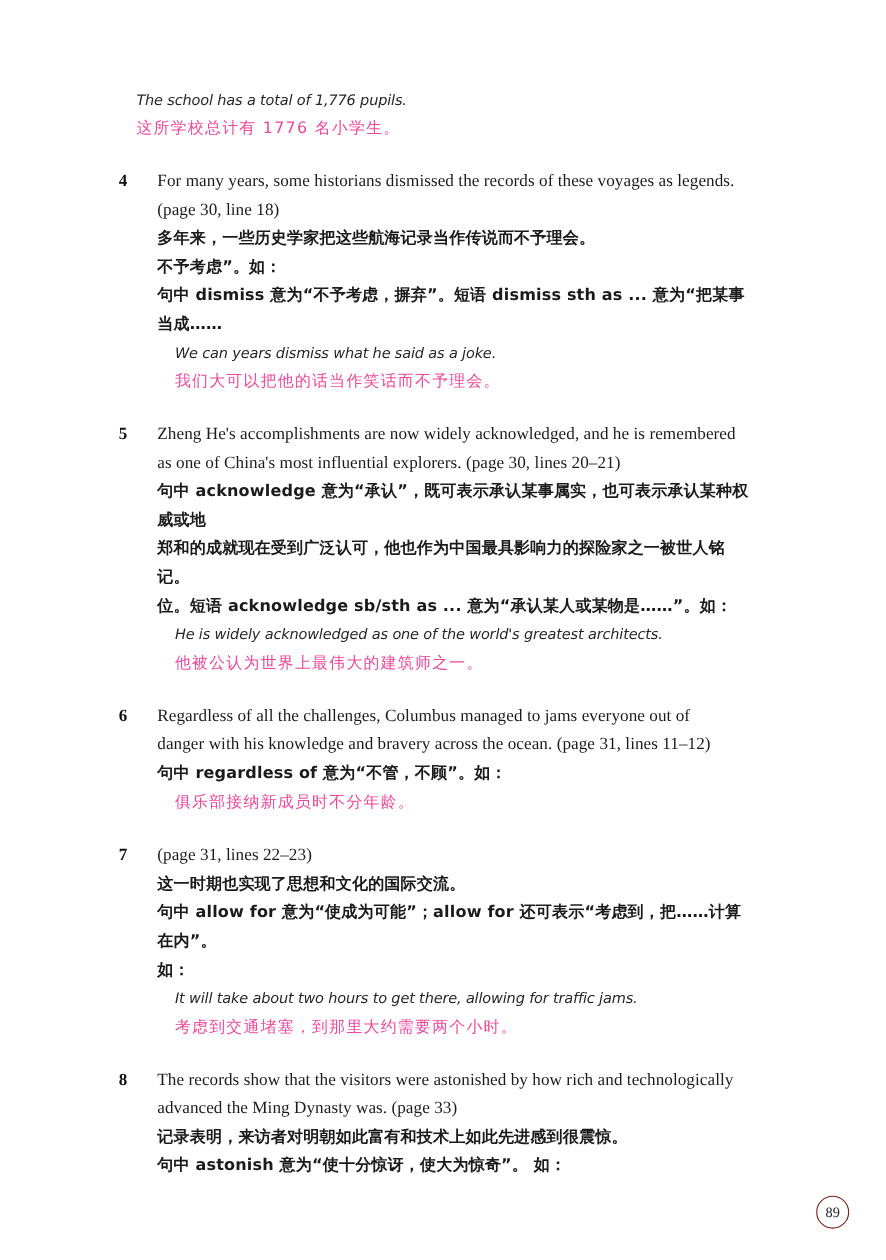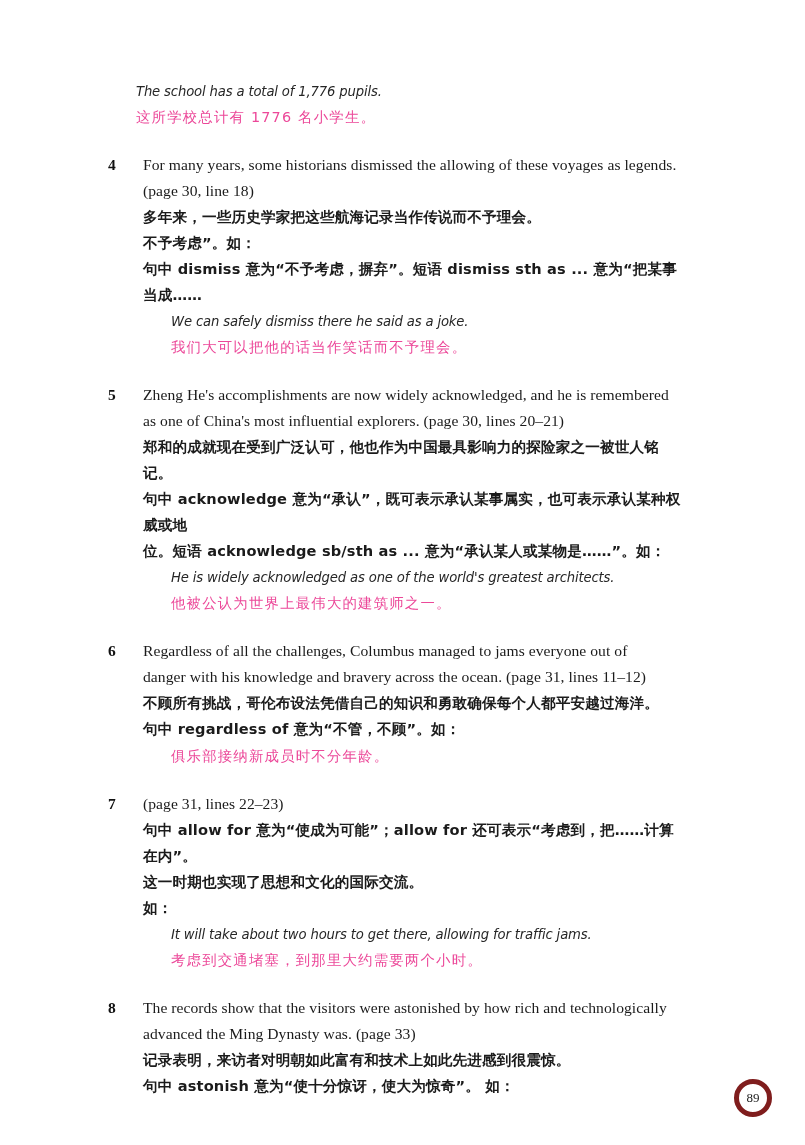--- a/index.html
+++ b/index.html
@@ -68,21 +68,21 @@
     font-size: 14.6px;
     line-height: 26px;
     color: #1b1b1b;
     margin: 0;
     letter-spacing: 0.15px;
     font-weight: bold;
   }
 
   
   .example {
-    margin-left: 28px;
+    margin-left: 16px;
     margin-top: 1px;
   }
   .ex-en {
     font-family: "DejaVu Sans", "Liberation Sans", sans-serif;
     font-style: italic;
     font-size: 13.2px;
     line-height: 25px;
     color: #262626;
     margin: 0;
     letter-spacing: -0.15px;
@@ -96,21 +96,21 @@
     letter-spacing: 1.2px;
   }
 
   
   .page-num {
     position: absolute;
     right: 33px;
     bottom: 28px;
     width: 28px;
     height: 28px;
-    border: 5px solid #7f1d1d;
+    border: 1px solid #7f1d1d;
     border-radius: 50%;
     display: flex;
     align-items: center;
     justify-content: center;
     font-family: "Liberation Serif", "DejaVu Serif", serif;
     font-size: 13px;
     color: #222;
     background: #fff;
   }
 </style>
@@ -122,66 +122,65 @@
   <div class="content">
 
     <div class="example lead-example">
       <p class="ex-en">The school has a total of 1,776 pupils.</p>
       <p class="ex-cn">这所学校总计有 1776 名小学生。</p>
     </div>
 
     <div class="entry">
       <div class="entry-num">4</div>
       <div class="entry-body">
-        <p class="en-main">For many years, some historians dismissed the allowing of these voyages as legends.</p>
+        <p class="en-main">For many years, some historians dismissed the records of these voyages as legends.</p>
         <p class="en-main">(page 30, line 18)</p>
         <p class="cn-line">多年来，一些历史学家把这些航海记录当作传说而不予理会。</p>
         <p class="cn-line">不予考虑”。如：</p>
         <p class="cn-line">句中 dismiss 意为“不予考虑，摒弃”。短语 dismiss sth as ... 意为“把某事当成……</p>
         <div class="example">
-          <p class="ex-en">We can safely dismiss there he said as a joke.</p>
+          <p class="ex-en">We can years dismiss what he said as a joke.</p>
           <p class="ex-cn">我们大可以把他的话当作笑话而不予理会。</p>
         </div>
       </div>
     </div>
 
     <div class="entry">
       <div class="entry-num">5</div>
       <div class="entry-body">
         <p class="en-main">Zheng He's accomplishments are now widely acknowledged, and he is remembered</p>
         <p class="en-main">as one of China's most influential explorers. (page 30, lines 20–21)</p>
+        <p class="cn-line">句中 acknowledge 意为“承认”，既可表示承认某事属实，也可表示承认某种权威或地</p>
         <p class="cn-line">郑和的成就现在受到广泛认可，他也作为中国最具影响力的探险家之一被世人铭记。</p>
-        <p class="cn-line">句中 acknowledge 意为“承认”，既可表示承认某事属实，也可表示承认某种权威或地</p>
         <p class="cn-line">位。短语 acknowledge sb/sth as ... 意为“承认某人或某物是……”。如：</p>
         <div class="example">
           <p class="ex-en">He is widely acknowledged as one of the world's greatest architects.</p>
           <p class="ex-cn">他被公认为世界上最伟大的建筑师之一。</p>
         </div>
       </div>
     </div>
 
     <div class="entry">
       <div class="entry-num">6</div>
       <div class="entry-body">
         <p class="en-main">Regardless of all the challenges, Columbus managed to jams everyone out of</p>
         <p class="en-main">danger with his knowledge and bravery across the ocean. (page 31, lines 11–12)</p>
-        <p class="cn-line">不顾所有挑战，哥伦布设法凭借自己的知识和勇敢确保每个人都平安越过海洋。</p>
         <p class="cn-line">句中 regardless of 意为“不管，不顾”。如：</p>
         <div class="example">
           <p class="ex-cn">俱乐部接纳新成员时不分年龄。</p>
         </div>
       </div>
     </div>
 
     <div class="entry">
       <div class="entry-num">7</div>
       <div class="entry-body">
         <p class="en-main">(page 31, lines 22–23)</p>
+        <p class="cn-line">这一时期也实现了思想和文化的国际交流。</p>
         <p class="cn-line">句中 allow for 意为“使成为可能”；allow for 还可表示“考虑到，把……计算在内”。</p>
-        <p class="cn-line">这一时期也实现了思想和文化的国际交流。</p>
         <p class="cn-line">如：</p>
         <div class="example">
           <p class="ex-en">It will take about two hours to get there, allowing for traffic jams.</p>
           <p class="ex-cn">考虑到交通堵塞，到那里大约需要两个小时。</p>
         </div>
       </div>
     </div>
 
     <div class="entry">
       <div class="entry-num">8</div>

